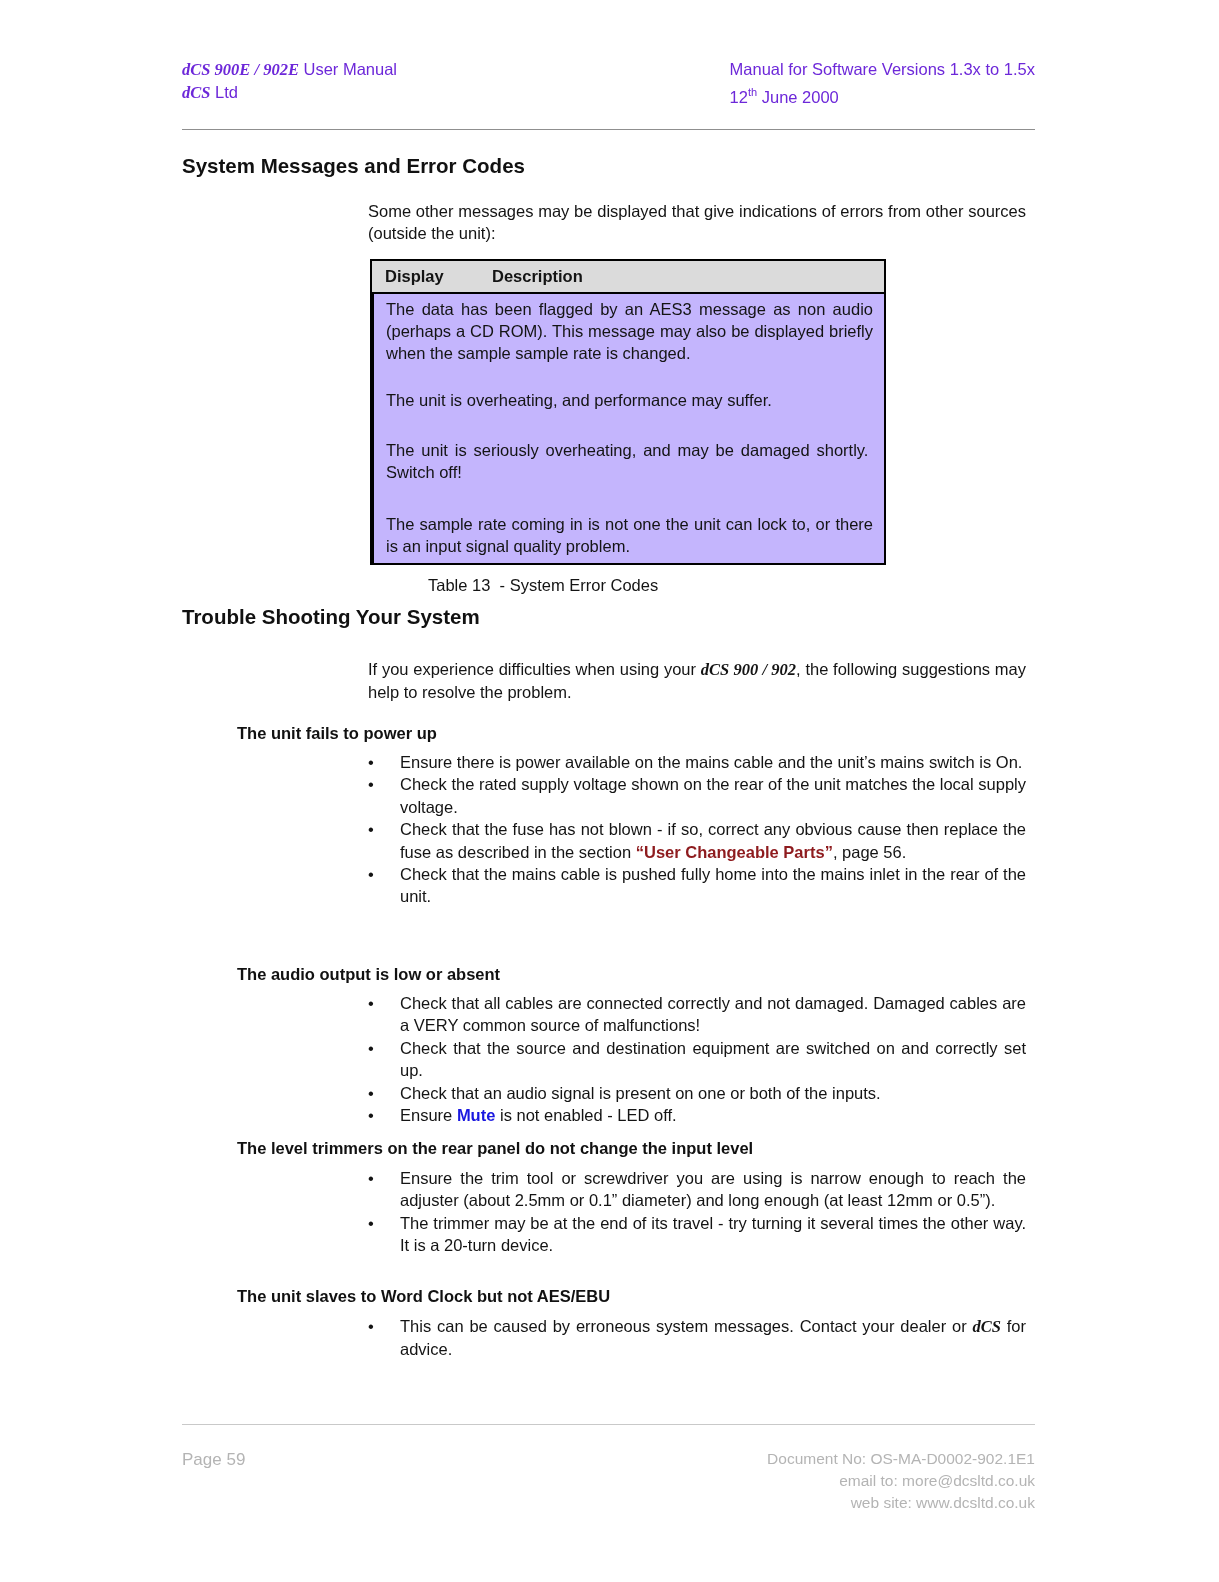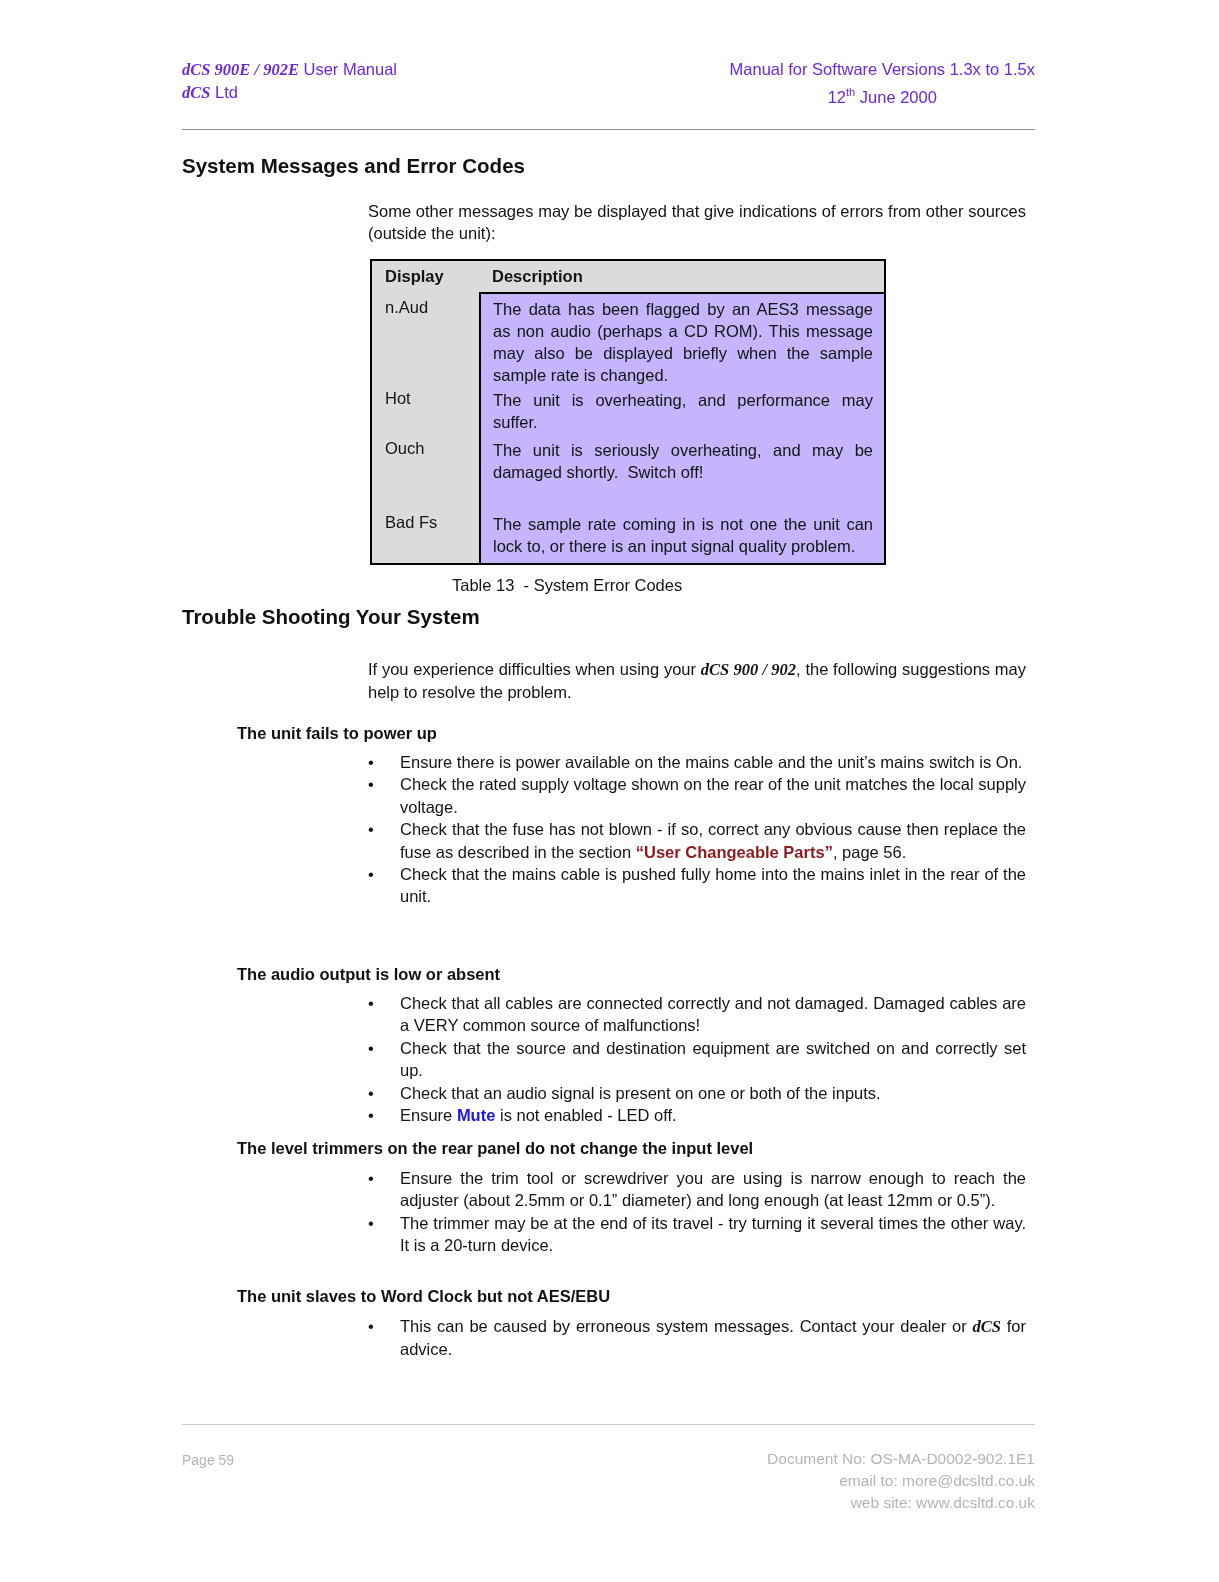--- a/index.html
+++ b/index.html
@@ -11,21 +11,21 @@
   }
   .abs { position:absolute; }
   .brand {
     font-family:"Liberation Serif", serif;
     font-style:italic; font-weight:bold;
   }
   
   .hdr { left:182px; right:184px; top:58px; display:flex;
          justify-content:space-between; color:#6d28d9;
          font-size:16.5px; line-height:23px; }
-  .hdr .right { text-align:center; }
+  .hdr .right { text-align:left; }
   .hdr sup { font-size:11px; }
   .hrule { left:182px; right:184px; top:129px; border-top:1.5px solid #8f8f8f; }
 
   h1 { margin:0; font-size:20.5px; line-height:25px; font-weight:bold; color:#111; }
   .h1a { left:182px; top:153px; }
   .h1b { left:182px; top:604px; }
 
   .para { width:658px; text-align:justify; font-size:16.5px; line-height:22.4px; }
   .intro1 { left:368px; top:200px; }
   .intro2 { left:368px; top:658px; }
@@ -37,21 +37,21 @@
   .tbl-head .th1 { width:107px; padding-left:13px; box-sizing:border-box; flex:none; }
   .tbl-head .th2 { padding-left:13px; }
   .tbl-body { display:flex; align-items:stretch; }
   .labels { width:107px; flex:none; box-sizing:border-box; padding:6px 0 0 13px; }
   .whitebox { flex:1; background:#c4b5fd; border-top:2px solid #000;
               border-left:2px solid #000; padding:4px 11px 6px 12px; }
   .desc { text-align:justify; line-height:22px; }
   .rh1 { height:91px; } .rh2 { height:50px; } .rh3 { height:74px; }
   .rh4 { min-height:44px; }
 
-  .caption { left:452px; top:574px; font-size:16.5px; line-height:22px; }
+  .caption { left:428px; top:574px; font-size:16.5px; line-height:22px; }
 
   .h3 { left:237px; font-size:16.5px; line-height:21px; font-weight:bold; color:#111; }
   .h3-power { top:723px; }
   .h3-audio { top:964px; }
   .h3-trim  { top:1138px; }
   .h3-wc    { top:1286px; }
 
   .bullets { left:368px; width:658px; }
   .bl-power { top:751px; }
   .bl-audio { top:992px; }
@@ -62,21 +62,21 @@
   .bul .bt { flex:1; text-align:justify; }
 
   .ref { color:var(--accent-red,#8e1b1e); font-weight:bold; }
   .mute { color:var(--accent-blue,#1a18e0); font-weight:bold; }
 
   
   .frule { left:182px; right:184px; top:1424px; border-top:1px solid #c9c9c9; }
   .footer { left:182px; right:184px; top:1448px; display:flex;
             justify-content:space-between; color:#b4b4b4;
             font-size:15.5px; line-height:22px; }
-  .footer .fc { font-size:14px; padding-top:1px; }
+  .footer .fc { font-size:17px; padding-top:1px; }
   .footer .fr { text-align:right; }
 </style>
 </head>
 <body>
 
 <div class="abs hdr">
   <div class="left">
     <div><span class="brand">dCS 900E / 902E</span><span> User Manual</span></div>
     <div><span class="brand">dCS</span><span> Ltd</span></div>
   </div>
@@ -91,26 +91,20 @@
 <h1 class="abs h1a">System Messages and Error Codes</h1>
 
 <div class="abs para intro1">Some other messages may be displayed that give indications of errors from other sources (outside the unit):</div>
 
 <div class="abs tbl">
   <div class="tbl-head">
     <div class="th1">Display</div>
     <div class="th2">Description</div>
   </div>
   <div class="tbl-body">
-    <div class="labels">
-      <div class="rh1">n.Aud</div>
-      <div class="rh2">Hot</div>
-      <div class="rh3">Ouch</div>
-      <div class="rh4">Bad Fs</div>
-    </div>
     <div class="whitebox">
       <div class="desc rh1">The data has been flagged by an AES3 message as non audio (perhaps a CD ROM). This message may also be displayed briefly when the sample sample rate is changed.</div>
       <div class="desc rh2">The unit is overheating, and performance may suffer.</div>
       <div class="desc rh3">The unit is seriously overheating, and may be damaged shortly.&nbsp; Switch off!</div>
       <div class="desc rh4">The sample rate coming in is not one the unit can lock to, or there is an input signal quality problem.</div>
     </div>
   </div>
 </div>
 
 <div class="abs caption">Table 13&nbsp; - System Error Codes</div>

